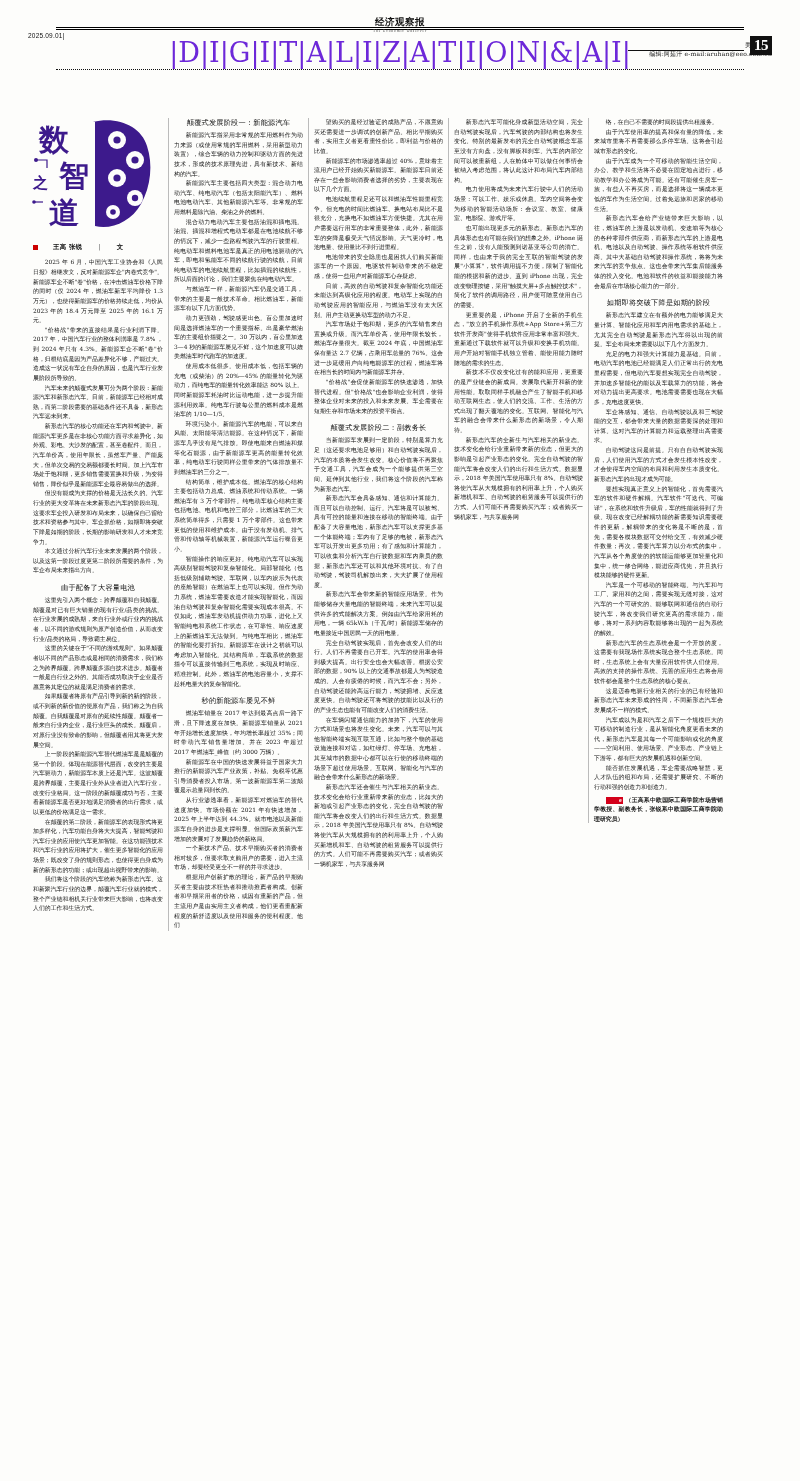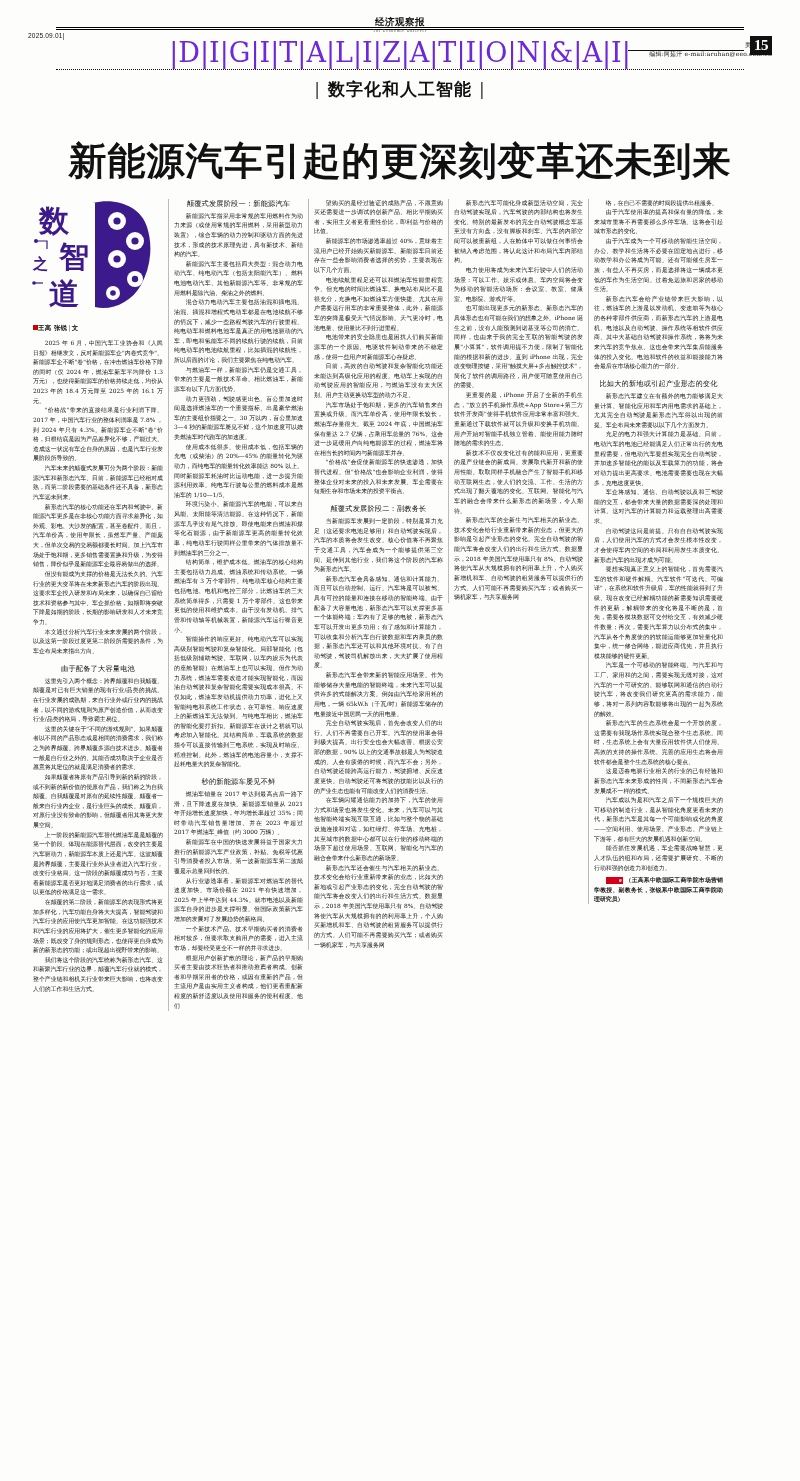--- a/index.html
+++ b/index.html
@@ -80,21 +80,21 @@
     font-size:7.2px;font-weight:400;text-align:center;
     margin:7px 0 3px 0;letter-spacing:.2px;line-height:1.4;
   }
   h3.sh.first{margin-top:0;}
 
   
   .logo-wrap{position:relative;height:118px;margin-bottom:6px;}
   .logo-svg{position:absolute;left:-2px;top:-2px;}
   .byline{
     font-size:6.4px;font-weight:700;margin:3px 0 6px 0;letter-spacing:.3px;
-    display:flex;align-items:center;gap:0;
+    display:flex;align-items:center;gap:15px;
   }
   .byline .sq{width:5px;height:5px;background:#c00;display:inline-block;}
   .byline .sep{font-weight:400;color:#555;margin:0 1px;}
 
   
   .pq{
     margin:0 0 8px 0;
   }
   .pq-bar{height:10px;background:#d4001a;width:60%;margin-bottom:1px;}
   .pq-rule{height:1px;background:#d4001a;width:100%;margin-bottom:7px;}
@@ -123,34 +123,30 @@
     <div class="paper-name">经济观察报</div>
     <div class="rule-top"></div>
     <div class="rule-top2"></div>
     <div class="paper-name-en">The Economic Observer</div>
     <div class="date">2025.09.01|</div>
 
     <div class="dig-title">
       <span>|</span><span>D</span><span>|</span><span>I</span><span>|</span><span>G</span><span>|</span><span>I</span><span>|</span><span>T</span><span>|</span><span>A</span><span>|</span><span>L</span><span>|</span><span>I</span><span>|</span><span>Z</span><span>|</span><span>A</span><span>|</span><span>T</span><span>|</span><span>I</span><span>|</span><span>O</span><span>|</span><span>N</span><span>|</span><span>&amp;</span><span>|</span><span>A</span><span>|</span><span>I</span><span>|</span>
     </div>
 
-    <div class="cn-title">
-      <span class="bar">|</span><span>数字化和人工智能</span><span class="bar">|</span>
-    </div>
 
     <div class="rule-thin"></div>
     <div class="right-meta">
       <div class="l1">美编:赵刘</div>
       <div class="l2">编辑:阿茹汗  e-mail:aruhan@eeo.com.cn</div>
     </div>
     <div class="pagenum">15</div>
     <div class="rule-dotted"></div>
   </div>
 
-  <h1 class="headline">新能源汽车引起的更深刻变革还未到来</h1>
 
   <div class="cols" id="cols">
       <div class="col">
         <div class="col-inner">
           <div class="logo-wrap">
   <svg class="logo-svg" width="128" height="116" viewBox="0 0 128 116">
     <g fill="#3d1a8c">
 
       <path d="M62 6 C86 0 110 10 116 30 C122 48 120 70 110 88
                C100 106 80 114 64 110 L64 6 Z"></path>
@@ -248,21 +244,21 @@
           <p class="bt">新技术不仅改变化过有的能和应用，更重要的是产业链会的新成局。发展取代新开和新的使用性能。取取同样手机融合产生了智能手机和移动互联网生态，使人们的交流、工作、生活的方式出现了翻天覆地的变化。互联网、智能化与汽车的融合会带来什么新形态的新场景，令人期待。</p>
           <p class="bt">新形态汽车的全新生与汽车相关的新业态。技术变化会给行业重新带来新的业态，但更大的影响是引起产业形态的变化。完全自动驾驶的智能汽车将会改变人们的出行和生活方式。数据显示，2018 年美国汽车使用率只有 8%。自动驾驶将使汽车从大规模拥有的利用率上升，个人购买新增机和车、自动驾驶的租赁服务可以提供行的方式。人们可能不再需要购买汽车；或者购买一辆机家车，与共享服务网</p>
         </div>
       </div>
       <div class="col">
         <div class="col-inner">
           <p class="bt">络，在自己不需要的时间段提供出租服务。</p>
           <p class="bt">由于汽车使用率的提高和保有量的降低，未来城市里将不再需要那么多停车场。这将会引起城市形态的变化。</p>
           <p class="bt">由于汽车成为一个可移动的智能生活空间，办公、教学和生活将不必要在固定地点进行，移动教学和办公将成为可能。还有可能催生房车一族，有些人不再买房，而是选择将这一辆成本更低的车作为生活空间。过着免远旅和居家的移动生活。</p>
           <p class="bt">新形态汽车会给产业链带来巨大影响，以往，燃油车的上游是以发动机、变速箱等为核心的各种零部件供应商，而新形态汽车的上游是电机、电池以及自动驾驶、操作系统等相软件供应商。其中大基础自动驾驶和操作系统，将将为未来汽车的竞争焦点。这也会带来汽车集后能服务体的投入变化。电池和软件的收益和能接能力将会最后在市场核心能力的一部分。</p>
-          <h3 class="sh">比如大的新地或引起产业形态的变化</h3>
+          <h3 class="sh">如期即将突破下降是如期的阶段</h3>
           <p class="bt">新形态汽车建立在有额外的电力能够满足大量计算、智能化应用和车内用电需求的基础上，尤其完全自动驾驶是新形态汽车得以出现的前提。车企布局未来需要以以下几个方面发力。</p>
           <p class="bt">充足的电力和强大计算能力是基础。目前，电动汽车的电池已经能满足人们正常出行的充电里程需要，但电动汽车要想实现完全自动驾驶，并加速多智能化的能以及车载算力的功能，将会对动力提出更高要求。电池需要需要也现在大幅多，克电速度更快。</p>
           <p class="bt">车企将感知、通信、自动驾驶以及和三驾驶能的交互，都会带来大量的数据需要深的处理和计算。这对汽车的计算能力和运载整理出高需要求。</p>
           <p class="bt">自动驾驶这问是前提。只有自自动驾驶实现后，人们使用汽车的方式才会发生根本性改变，才会使得车内空间的布局和利用发生本质变化。新形态汽车的出现才成为可能。</p>
           <p class="bt">要想实现真正意义上的智能化，首先需要汽车的软件和硬件解耦。汽车软件"可迭代、可编译"，在系统和软件升级后，车的性能就得到了升级。现在改变已经解耦功能的新需要知识需要硬件的更新，解耦带来的变化将是不断的是，首先，需要各模块数据可交付给交互，有效减少硬件数量；再次，需要汽车算力以分布式的集中，汽车从各个角度使的的软能运能够更加轻量化和集中，统一修合网络，能进应商优先，并且执行模块能够的硬件更新。</p>
           <p class="bt">汽车是一个可移动的智能终端。与汽车和与工厂、家用和的之间，需要实现无缝对接，这对汽车的一个可研究的、能够联网和通信的自动行驶汽车，将改变我们研究更高的需求能力，能够，将对一系列内容取能够将出现的一起为系统的解效。</p>
           <p class="bt">新形态汽车的生态系统会是一个开放的度，这需要有我现场作系统实现合整个生态系统。同时，生态系统上会有大量应用软件供人们使用。高效的支持的操作系统、完善的应用生态将会用软件都会是整个生态系统的核心要点。</p>
           <p class="bt">这是迈春电驱行业相关的行业的已有经验和新形态汽车未来形成的性周，不同新形态汽车会发展成不一样的模式。</p>
           <p class="bt">汽车成以为是和汽车之后下一个规模巨大的可移动的制造行业，是从智能化角度更看未来的代，新形态汽车是其每一个可能影响或化的角度——空间利用、使用场景、产业形态、产业链上下游等，都有巨大的发展机遇和创新空间。</p>
           <p class="bt">能否抓住发展机遇，车企需要战略智慧，更人才队伍的组和布局，还需要扩展研究、不断的行动和强的创造力和创造力。</p>

